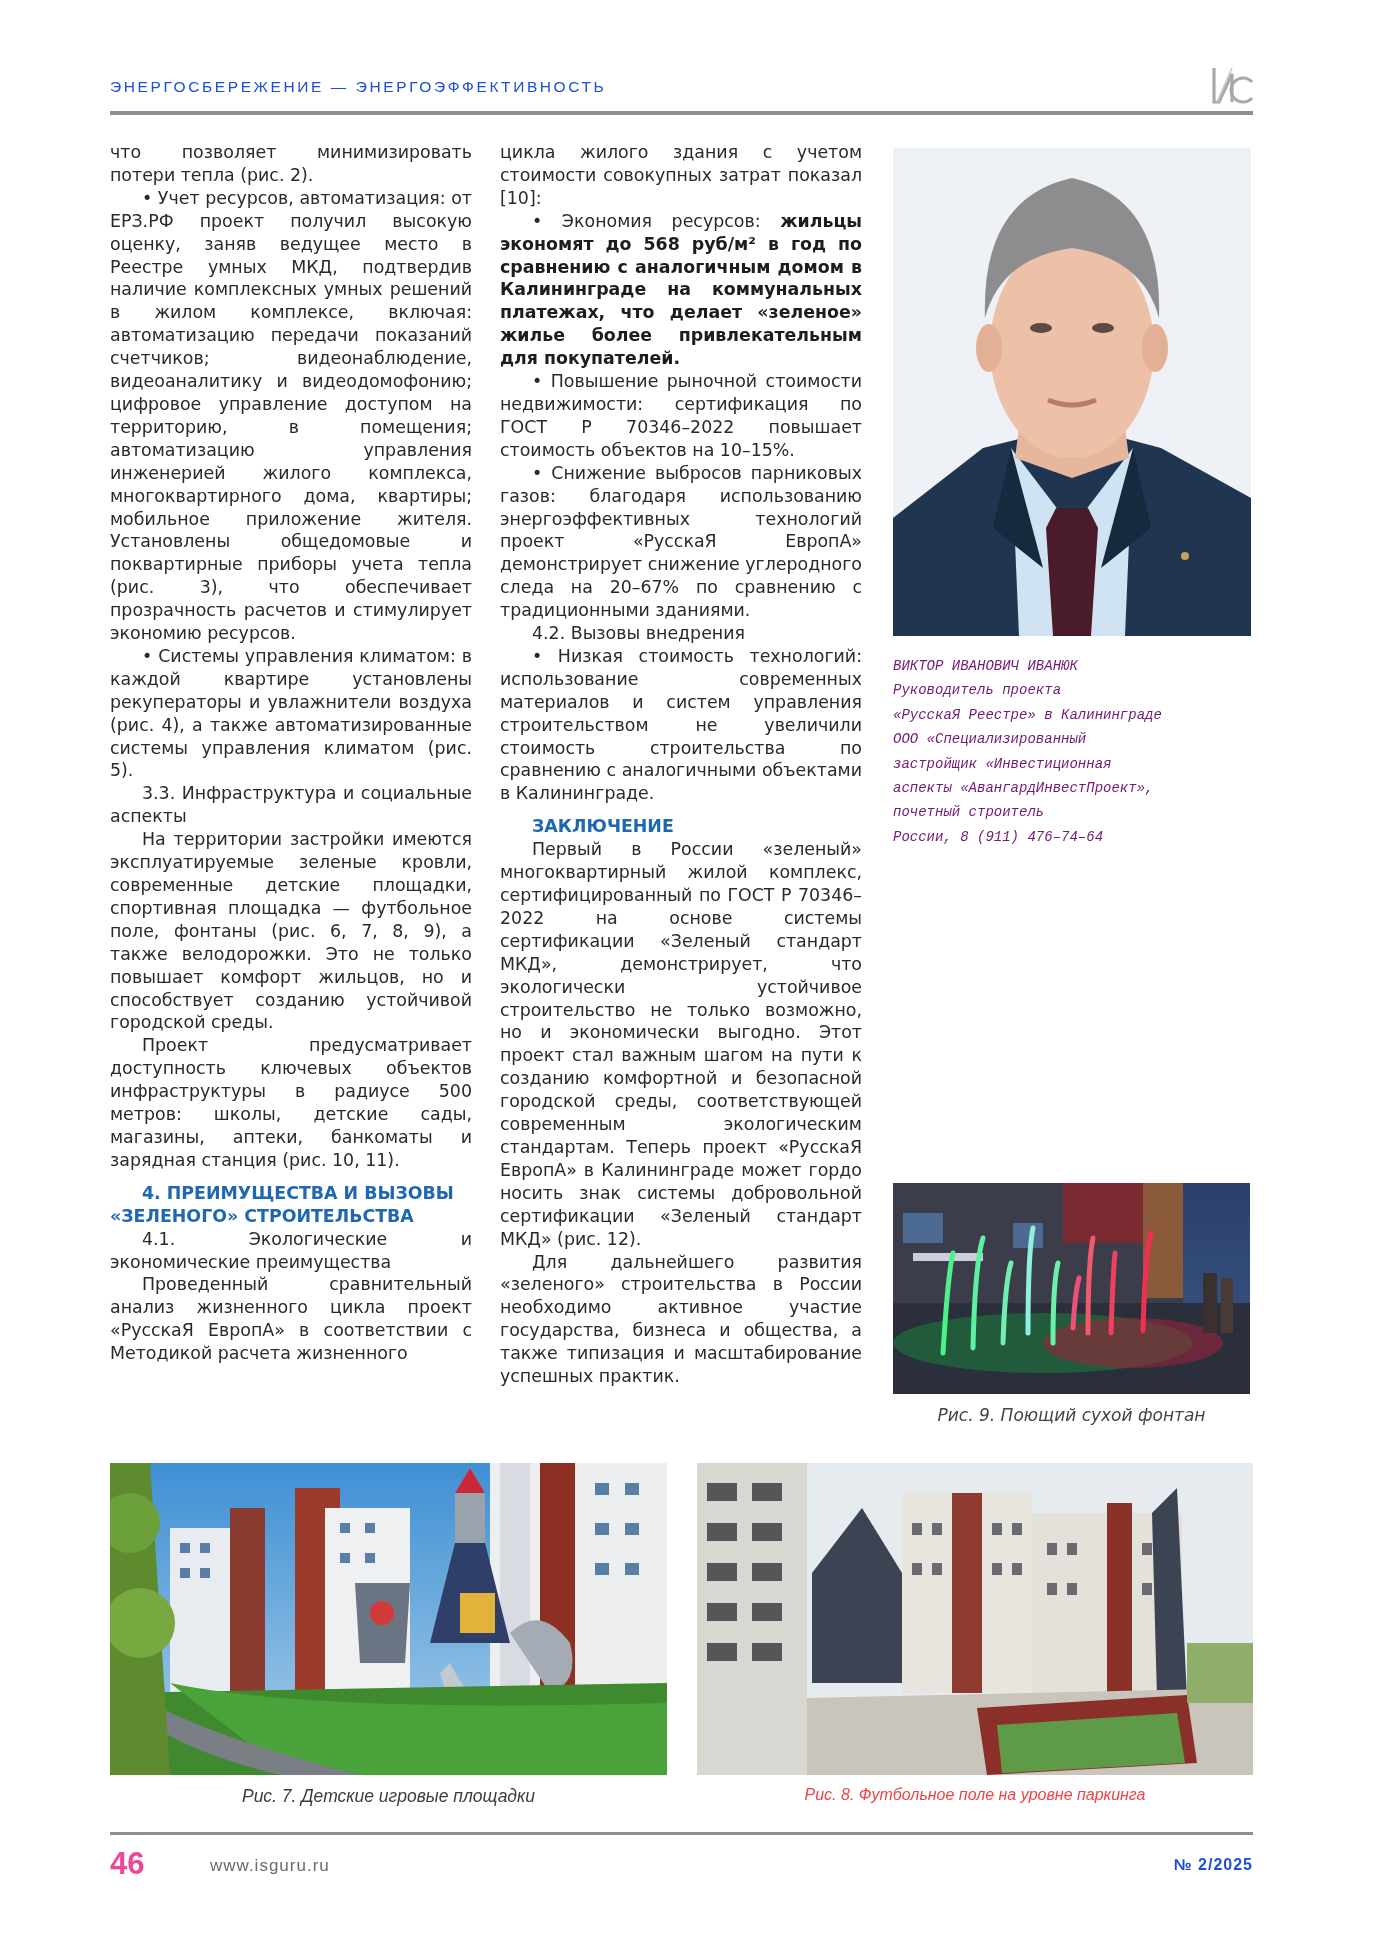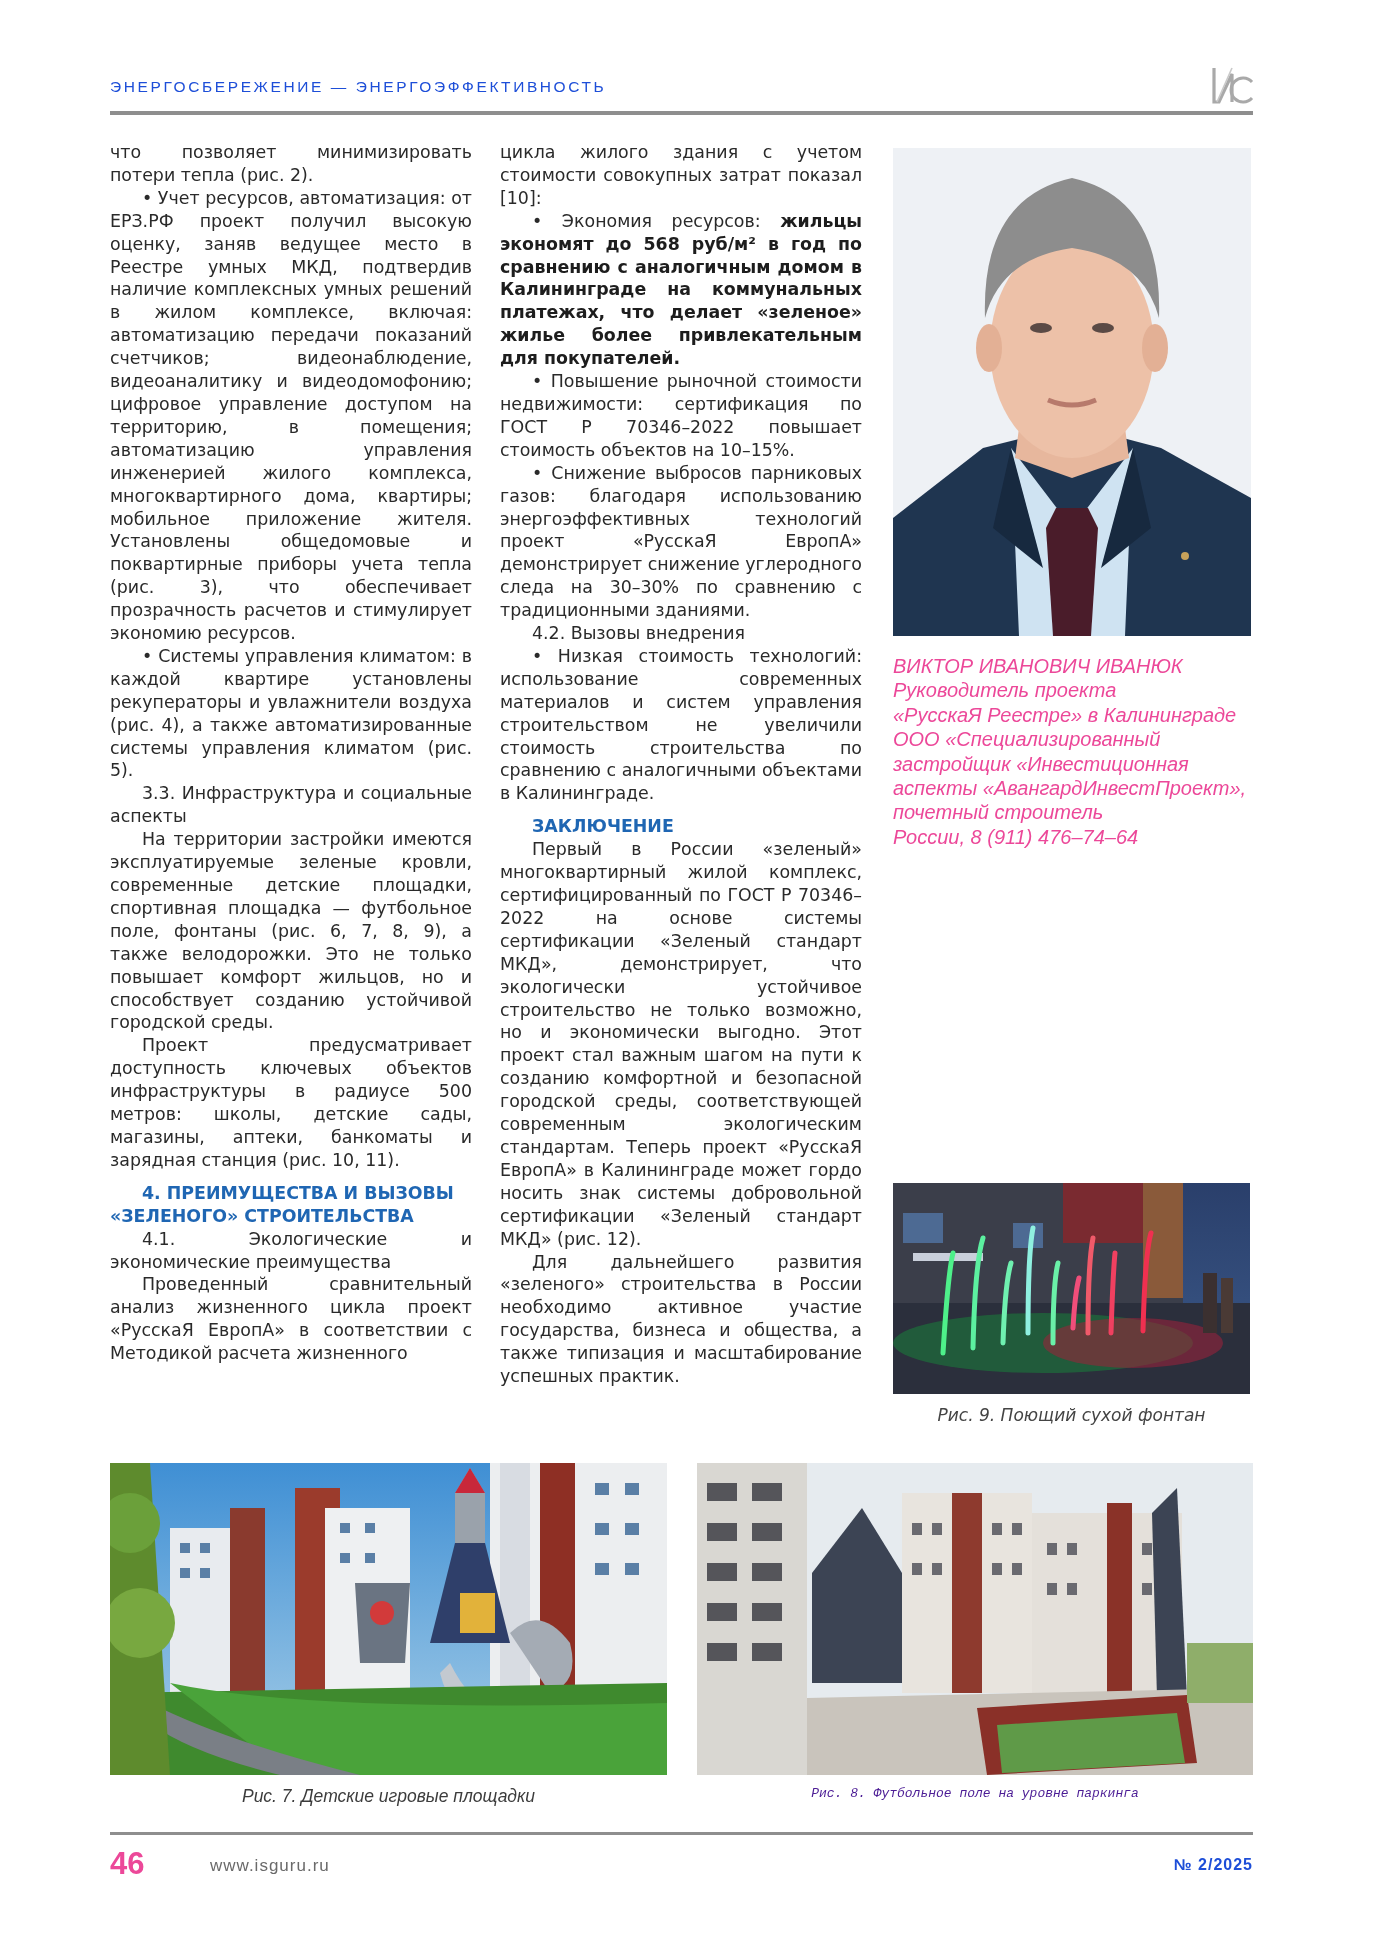--- a/index.html
+++ b/index.html
@@ -11,27 +11,27 @@
   .col{position:absolute;font-size:17.4px;line-height:22.9px;text-align:justify;font-family:"DejaVu Sans",sans-serif;color:#2a2a2a;}
   .col p{margin:0;}
   .col p.ind{text-indent:32px;}
   .col1{left:110px;top:141px;width:362px;}
   .col2{left:500px;top:141px;width:362px;}
   .bold{font-weight:bold;color:#1d1d1d;}
   .h-blue{color:#1f66b3;font-weight:bold;text-indent:32px;margin:10px 0 0 0;}
   .h-blue2{color:#1f66b3;font-weight:bold;margin:0;}
   .gap{height:8px;}
   .portrait{left:893px;top:148px;width:358px;height:488px;overflow:hidden;background:#eef1f4;}
-  .caption-author{left:893px;top:654px;width:360px;font-style:italic;font-size:20px;line-height:24.4px;color:#ec4899;font-family:Liberation Sans, sans-serif;}
+  .caption-author{left:893px;top:654px;width:360px;font-style:italic;font-size:14px;line-height:24.4px;color:#701a75;font-family:Liberation Mono, monospace;}
   .fountain{left:893px;top:1183px;width:357px;height:211px;overflow:hidden;background:#1c2a44;}
   .cap9{left:893px;top:1405px;width:357px;text-align:center;font-style:italic;font-size:17px;color:#444;}
   .photo7{left:110px;top:1463px;width:557px;height:312px;overflow:hidden;background:#7fb0d8;}
   .photo8{left:697px;top:1463px;width:556px;height:312px;overflow:hidden;background:#dfe4e8;}
   .cap7{left:110px;top:1786px;width:557px;text-align:center;font-style:italic;font-size:17.5px;color:#3c3c3c;font-family:"Liberation Sans",sans-serif;}
-  .cap8{left:697px;top:1786px;width:556px;text-align:center;font-style:italic;font-size:13px;color:#4c1d95;font-family:Liberation Mono, monospace;}
+  .cap8{left:697px;top:1786px;width:556px;text-align:center;font-style:italic;font-size:16px;color:#ef4444;font-family:Liberation Sans, sans-serif;}
   .foot-rule{left:110px;top:1832px;width:1143px;height:3px;background:#8e8e8e;}
   .page-num{left:110px;top:1846px;font-size:31px;font-weight:bold;color:#ec4899;font-family:"Liberation Sans",sans-serif;}
   .site{left:210px;top:1856px;font-size:17px;letter-spacing:1px;color:#6a6a6a;font-family:"Liberation Sans",sans-serif;}
   .issue{left:1160px;top:1856px;width:93px;text-align:right;font-size:16px;font-weight:bold;color:#1d4ed8;letter-spacing:1px;font-family:"Liberation Sans",sans-serif;}
   svg{display:block;}
 </style>
 </head>
 <body>
 
 <div class="abs running-head">ЭНЕРГОСБЕРЕЖЕНИЕ — ЭНЕРГОЭФФЕКТИВНОСТЬ</div>
@@ -55,21 +55,21 @@
   <p class="h-blue" style="margin-top:2px;">4. ПРЕИМУЩЕСТВА И ВЫЗОВЫ</p>
   <p class="h-blue2">«ЗЕЛЕНОГО» СТРОИТЕЛЬСТВА</p>
   <p class="ind">4.1. Экологические и экономические преимущества</p>
   <p class="ind">Проведенный сравнительный анализ жизненного цикла проект «РусскаЯ ЕвропА» в соответствии с Методикой расчета жизненного</p>
 </div>
 
 <div class="col col2">
   <p>цикла жилого здания с учетом стоимости совокупных затрат показал [10]:</p>
   <p class="ind"><span>• Экономия ресурсов: </span><span class="bold">жильцы экономят до 568 руб/м² в год по сравнению с аналогичным домом в Калининграде на коммунальных платежах, что делает «зеленое» жилье более привлекательным для покупателей.</span></p>
   <p class="ind">• Повышение рыночной стоимости недвижимости: сертификация по ГОСТ Р 70346–2022 повышает стоимость объектов на 10–15%.</p>
-  <p class="ind">• Снижение выбросов парниковых газов: благодаря использованию энергоэффективных технологий проект «РусскаЯ ЕвропА» демонстрирует снижение углеродного следа на 30–30% по сравнению с традиционными зданиями.</p>
+  <p class="ind">• Снижение выбросов парниковых газов: благодаря использованию энергоэффективных технологий проект «РусскаЯ ЕвропА» демонстрирует снижение углеродного следа на 20–67% по сравнению с традиционными зданиями.</p>
   <p class="ind">4.2. Вызовы внедрения</p>
   <p class="ind">• Низкая стоимость технологий: использование современных материалов и систем управления строительством не увеличили стоимость строительства по сравнению с аналогичными объектами в Калининграде.</p>
   <div class="gap"></div>
   <p class="h-blue" style="margin-top:2px;">ЗАКЛЮЧЕНИЕ</p>
   <p class="ind">Первый в России «зеленый» многоквартирный жилой комплекс, сертифицированный по ГОСТ Р 70346–2022 на основе системы сертификации «Зеленый стандарт МКД», демонстрирует, что экологически устойчивое строительство не только возможно, но и экономически выгодно. Этот проект стал важным шагом на пути к созданию комфортной и безопасной городской среды, соответствующей современным экологическим стандартам. Теперь проект «РусскаЯ ЕвропА» в Калининграде может гордо носить знак системы добровольной сертификации «Зеленый стандарт МКД» (рис. 12).</p>
   <p class="ind">Для дальнейшего развития «зеленого» строительства в России необходимо активное участие государства, бизнеса и общества, а также типизация и масштабирование успешных практик.</p>
 </div>
 
 <div class="abs portrait" title="Портрет автора">
   <svg width="358" height="488" viewBox="0 0 358 488">

